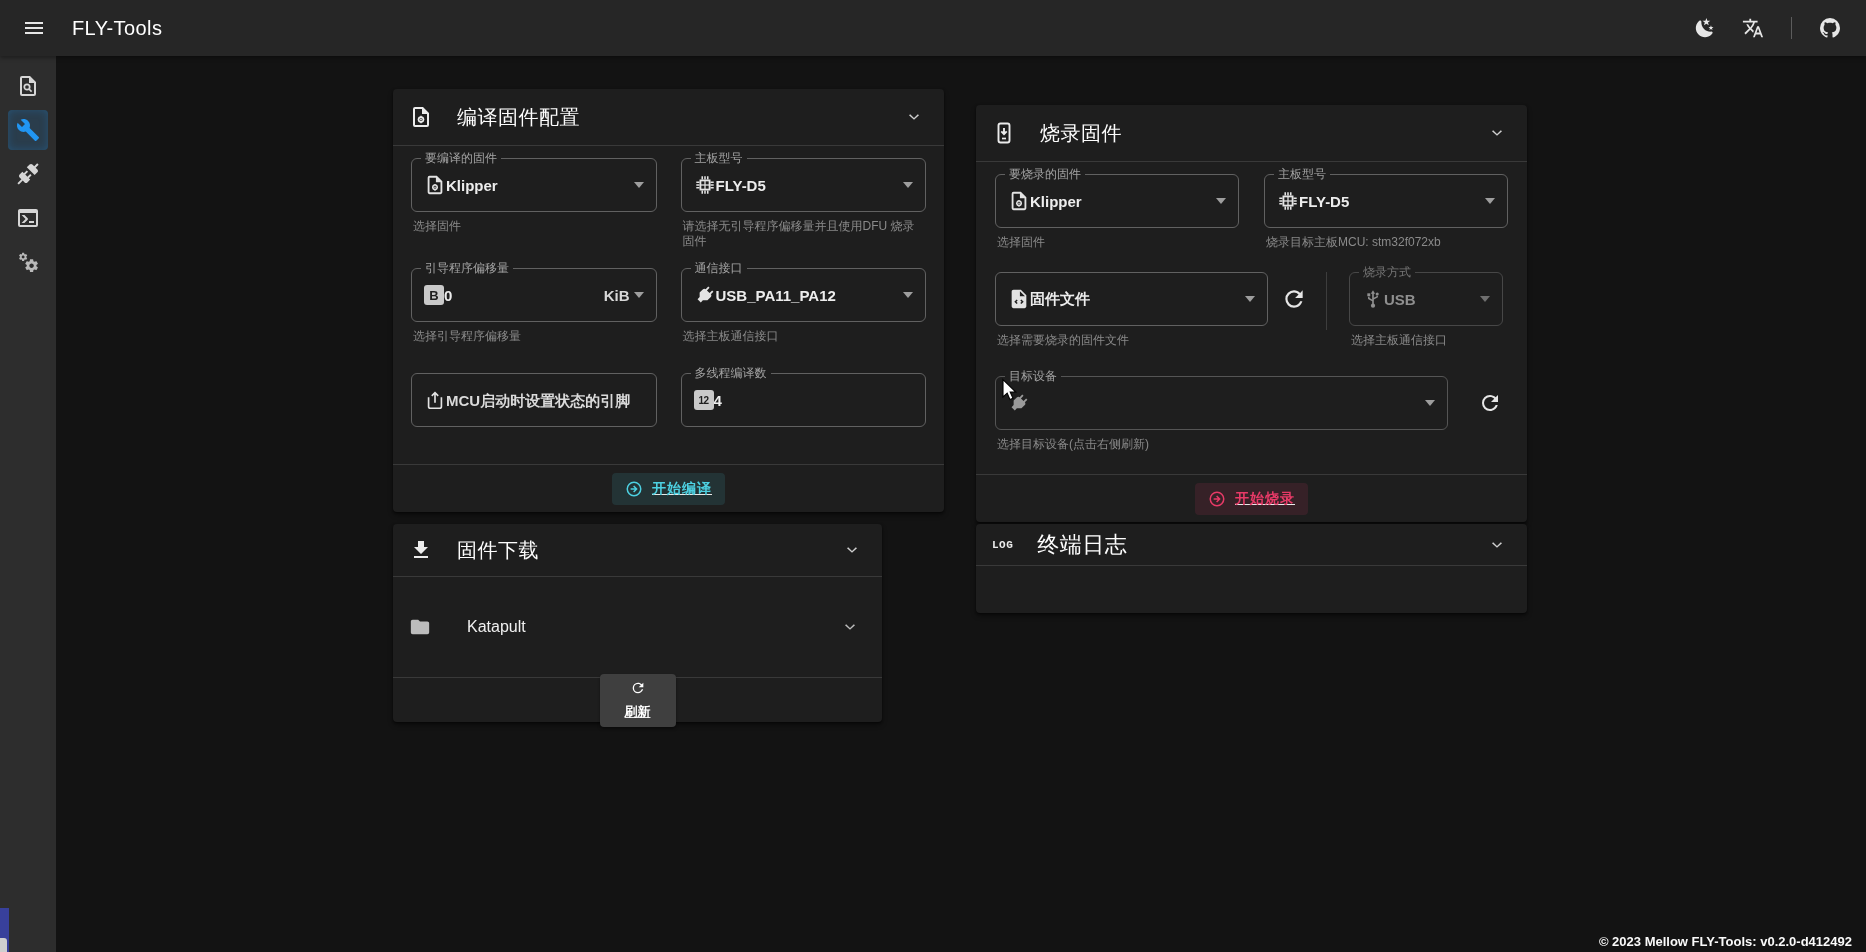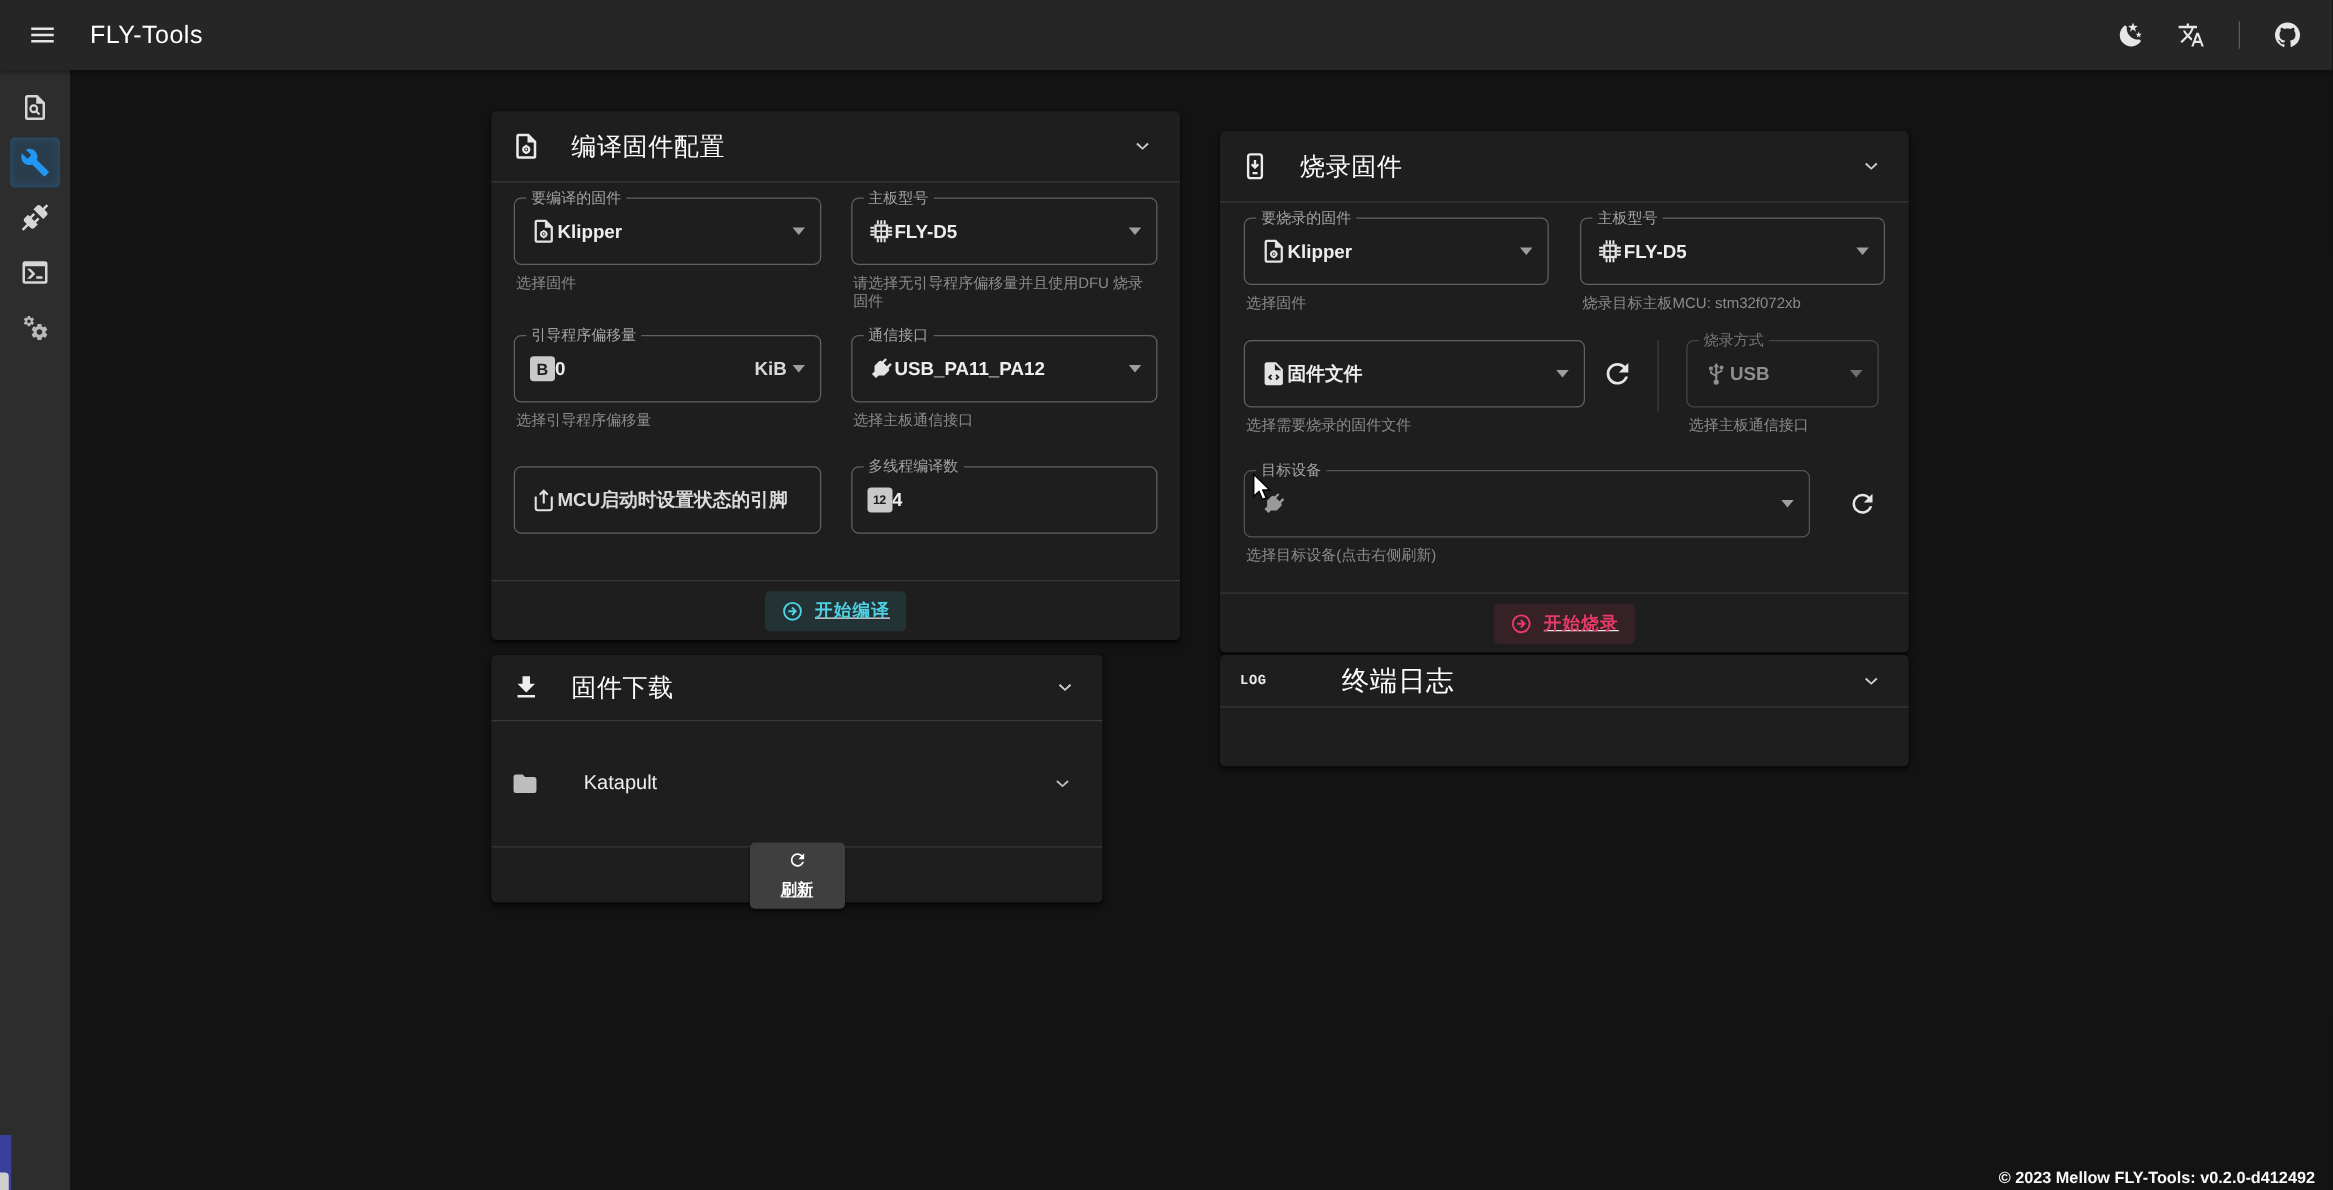--- a/index.html
+++ b/index.html
@@ -33,21 +33,21 @@
   .side-item.active .pad { background:rgba(33,150,243,.16); box-shadow:0 0 8px rgba(33,150,243,.25) inset; }
   .side-item.active { color:#2196f3; }
   .side-item.dim { color:#b9b9b9; }
 
   
   .card { position:absolute; background:#1e1e1e; border-radius:4px;
     box-shadow:0 3px 5px rgba(0,0,0,.4), 0 1px 2px rgba(0,0,0,.5); }
   .card-header { display:flex; align-items:center; padding:0 16px; color:#ececec; }
   .card-header .t { margin-left:24px; font-size:20px; color:#fdfdfd; letter-spacing:.5px; }
   .card-header .sp { flex:1; }
-  .hdr56 { height:56px; } .hdr52 { height:52px; } .hdr41 { height:41px;gap:36px; }
+  .hdr56 { height:56px; } .hdr52 { height:52px; } .hdr41 { height:41px; }
   .divider { height:1px; background:rgba(255,255,255,.12); }
   .chev-btn { width:28px; height:28px; display:flex; align-items:center; justify-content:center;
     color:#cfcfcf; cursor:pointer; background:none; border:none; }
 
   .card-body { padding:12px 18px 0; }
   .frow { display:flex; }
   .fcol { width:247px; }
   .vfield { position:relative; height:54px; border:1px solid #616161; border-radius:6px;
     display:flex; align-items:center; padding:0 12px; cursor:pointer; background:transparent; }
   .vfield .legend { position:absolute; top:-9px; left:9px; padding:0 4px; background:#1e1e1e;

